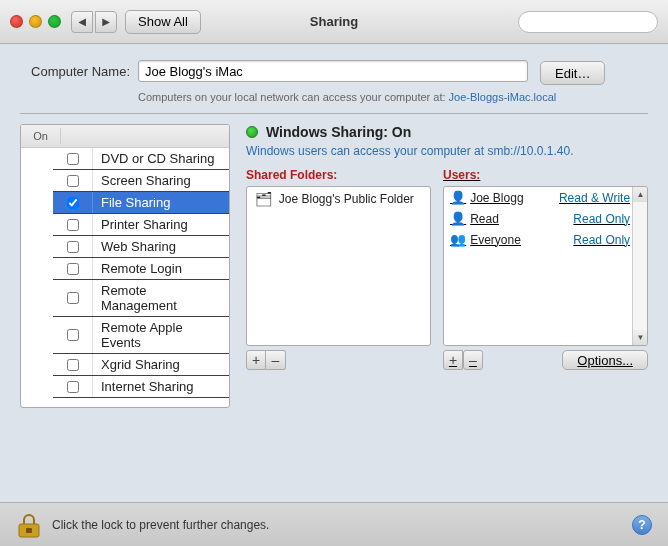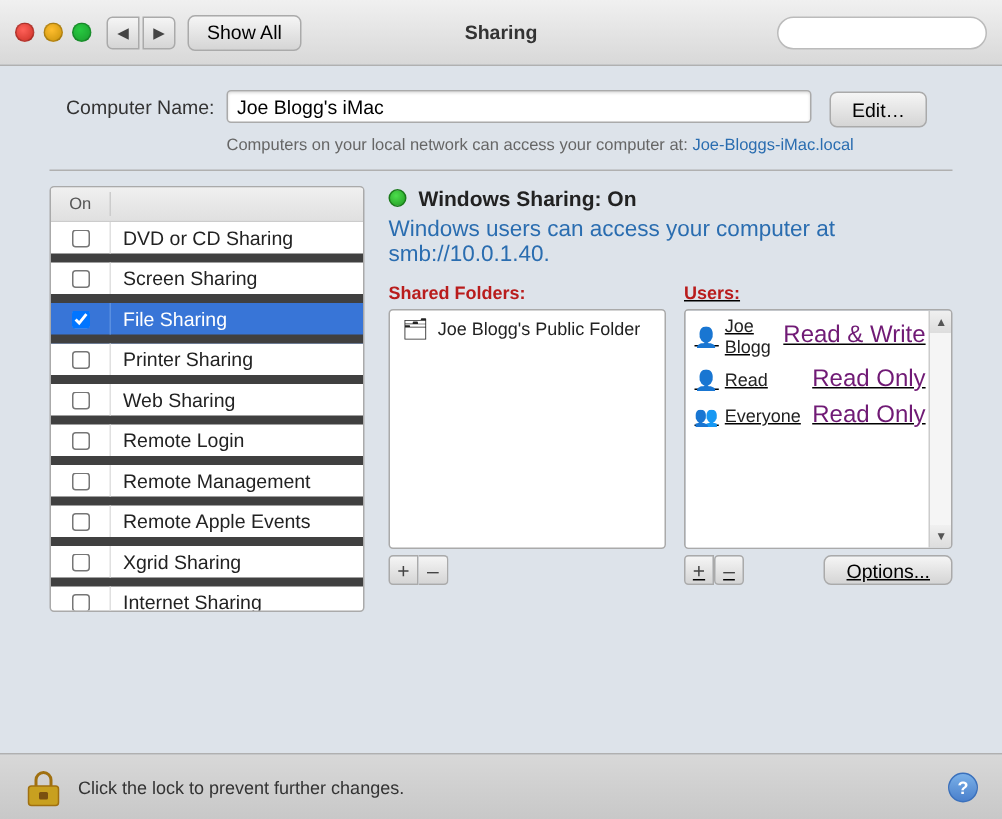--- a/index.html
+++ b/index.html
@@ -100,21 +100,21 @@
     .search-icon-svg {
       position: absolute;
       left: 7px;
       color: #999;
       font-size: 12px;
       pointer-events: none;
     }
 
     
     .main-content {
-      padding: 16px 33px;
+      padding: 16px 20px;
     }
 
     .computer-name-row {
       display: flex;
       align-items: flex-start;
       margin-bottom: 6px;
     }
     .computer-name-label {
       font-size: 13px;
       color: #333;
@@ -198,22 +198,23 @@
     .services-header-service {
       font-size: 11px;
       color: #555;
       padding: 2px 8px;
     }
     .service-item {
       display: grid;
       grid-template-columns: 40px 1fr;
       align-items: center;
       min-height: 22px;
-      border-bottom: 6px solid #404040;
-      cursor: pointer;
+      border-bottom: 1px solid #404040;
+      cursor: pointer;
+      margin-left: 32px;
     }
     .service-item.selected {
       background: #3875d7;
     }
     .service-item.selected .service-name {
       color: white;
     }
     .service-checkbox-cell {
       display: flex;
       align-items: center;
@@ -253,21 +254,21 @@
       border: 1px solid #1a7a1a;
       margin-right: 8px;
       flex-shrink: 0;
     }
     .status-title {
       font-size: 14px;
       font-weight: bold;
       color: #222;
     }
     .status-sub {
-      font-size: 15px;
+      font-size: 12px;
       color: #2a6db0;
       margin-bottom: 10px;
       padding-left: 0;
     }
 
     .shared-users-row {
       display: flex;
       gap: 12px;
       margin-bottom: 4px;
     }
@@ -316,22 +317,22 @@
     }
     .user-icon {
       margin-right: 4px;
       font-size: 13px;
     }
     .user-name {
       flex: 1;
       color: #222;
     }
     .user-permission {
-      color: #701a75;
-      font-size: 16px;
+      color: #0369a1;
+      font-size: 12px;
       margin-right: 4px;
     }
     .permission-stepper {
       display: flex;
       flex-direction: column;
       font-size: 7px;
       color: #666;
     }
 
     .add-remove-bar {

